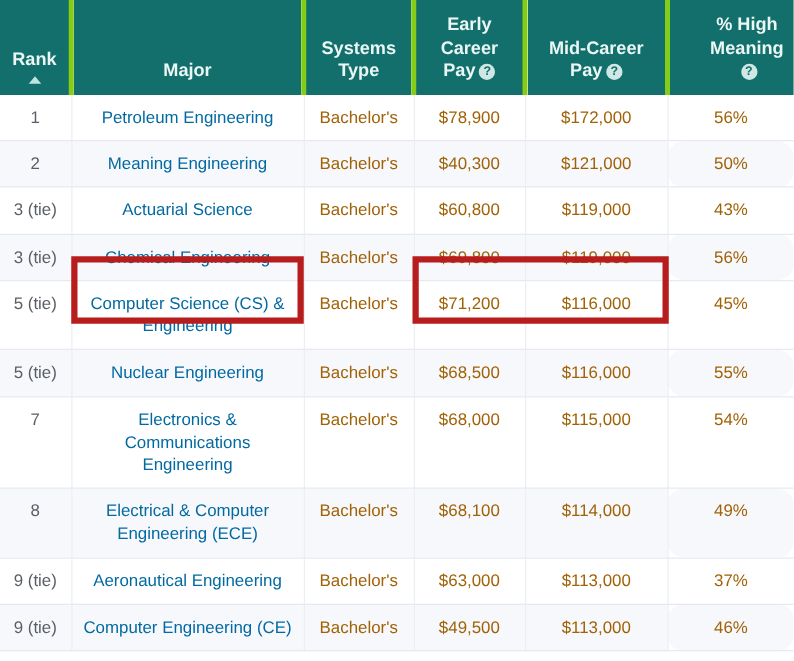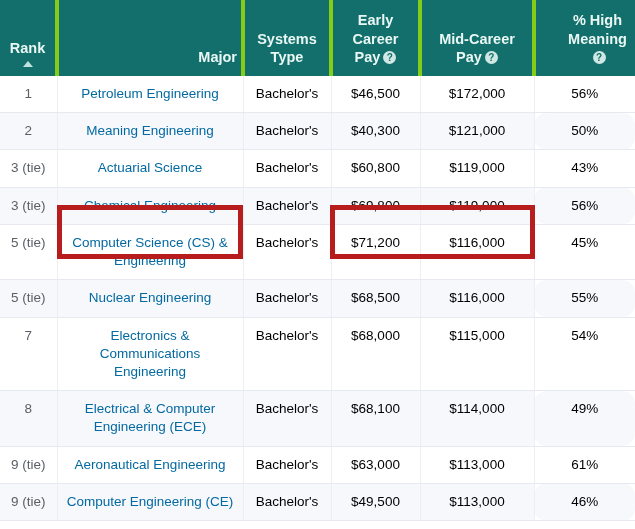--- a/index.html
+++ b/index.html
@@ -31,21 +31,21 @@
     vertical-align: bottom;
     padding: 6px 4px 9px 4px;
     line-height: 1.28;
     border-right: 4px solid #84cc16;
     position: relative;
     height: 76px;
     box-sizing: border-box;
   }
   thead th:last-child { border-right: none; }
   th.col-rank    { width: 57px; }
-  th.col-major   { width: 186px; text-align: right; }
+  th.col-major   { width: 186px; }
   th.col-degree  { width: 88px; }
   th.col-early   { width: 89px; }
   th.col-mid     { width: 114px; }
   th.col-meaning { width: 101px; padding-left: 28px; }
 
   th.col-rank .head-txt { display:block; margin-bottom: 2px; margin-top: 24px; }
   .sort-caret {
     display: block;
     width: 0; height: 0;
     margin: 3px auto 0 auto;
@@ -63,21 +63,21 @@
     font-size: 10px;
     font-weight: bold;
     text-align: center;
     vertical-align: 1px;
     margin-left: 3px;
     font-family: "Liberation Sans", sans-serif;
   }
   
   tbody td {
     font-size: 13.5px;
-    color: #000000;
+    color: #a16207;
     text-align: center;
     vertical-align: top;
     padding: 9px 5px 9px 5px;
     border-bottom: 1px solid #e6e9f0;
     border-right: 1px solid #eceef4;
     line-height: 1.35;
     background: #ffffff;
   }
   tbody td:last-child { border-right: none; border-radius: 13px; }
   tbody tr.alt td { background: #f7f8fc; }
@@ -126,21 +126,21 @@
         <span>% High</span><br>
         <span>Meaning</span><span class="help-icon">?</span>
       </th>
     </tr>
   </thead>
   <tbody id="table-body">
       <tr>
         <td class="rank-cell">1</td>
         <td class="major-cell">Petroleum Engineering</td>
         <td>Bachelor's</td>
-        <td>$46,500</td>
+        <td>$78,900</td>
         <td>$172,000</td>
         <td>56%</td>
       </tr>
       <tr class="alt">
         <td class="rank-cell">2</td>
         <td class="major-cell">Meaning Engineering</td>
         <td>Bachelor's</td>
         <td>$40,300</td>
         <td>$121,000</td>
         <td>50%</td>
@@ -192,21 +192,21 @@
         <td>$68,100</td>
         <td>$114,000</td>
         <td>49%</td>
       </tr>
       <tr>
         <td class="rank-cell">9 (tie)</td>
         <td class="major-cell">Aeronautical Engineering</td>
         <td>Bachelor's</td>
         <td>$63,000</td>
         <td>$113,000</td>
-        <td>61%</td>
+        <td>37%</td>
       </tr>
       <tr class="alt">
         <td class="rank-cell">9 (tie)</td>
         <td class="major-cell">Computer Engineering (CE)</td>
         <td>Bachelor's</td>
         <td>$49,500</td>
         <td>$113,000</td>
         <td>46%</td>
       </tr>
     </tbody>

